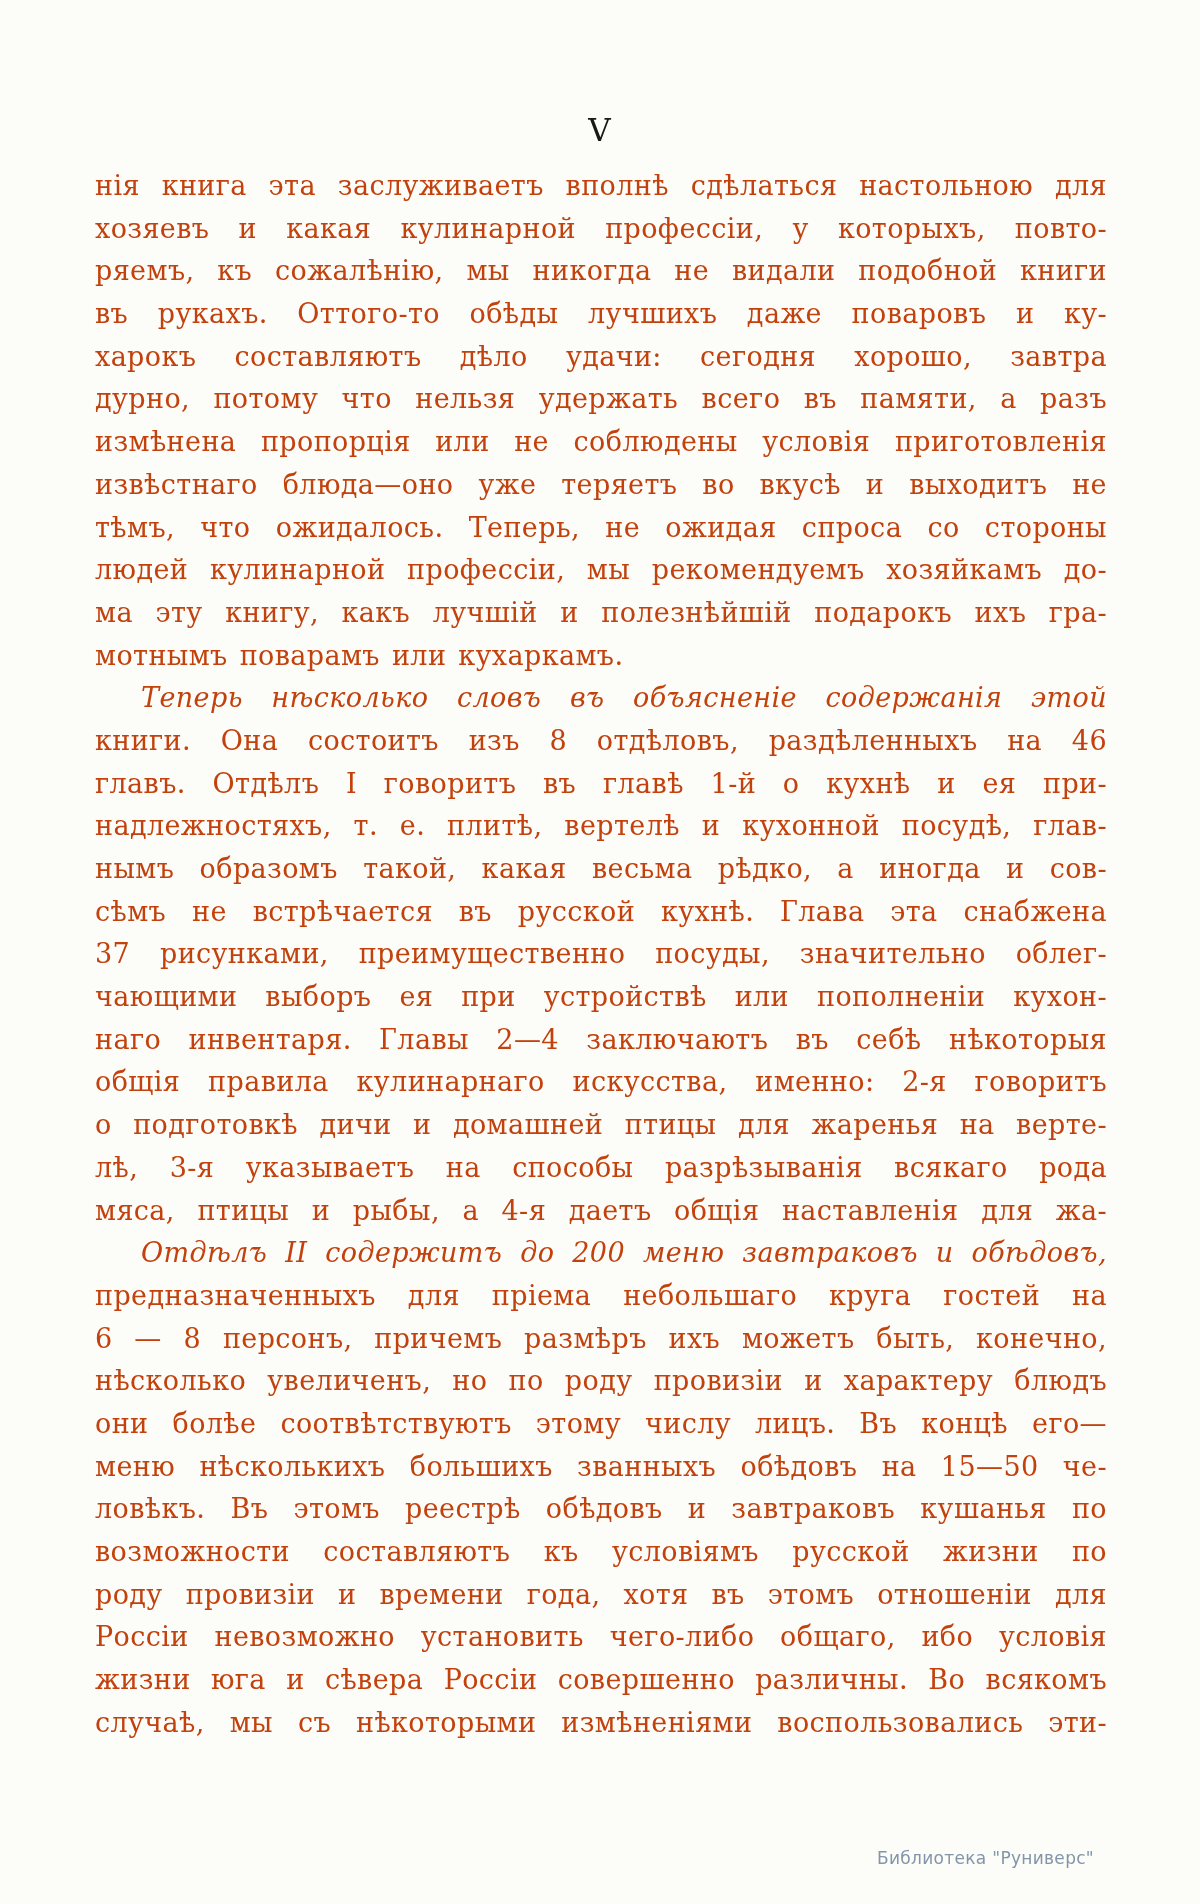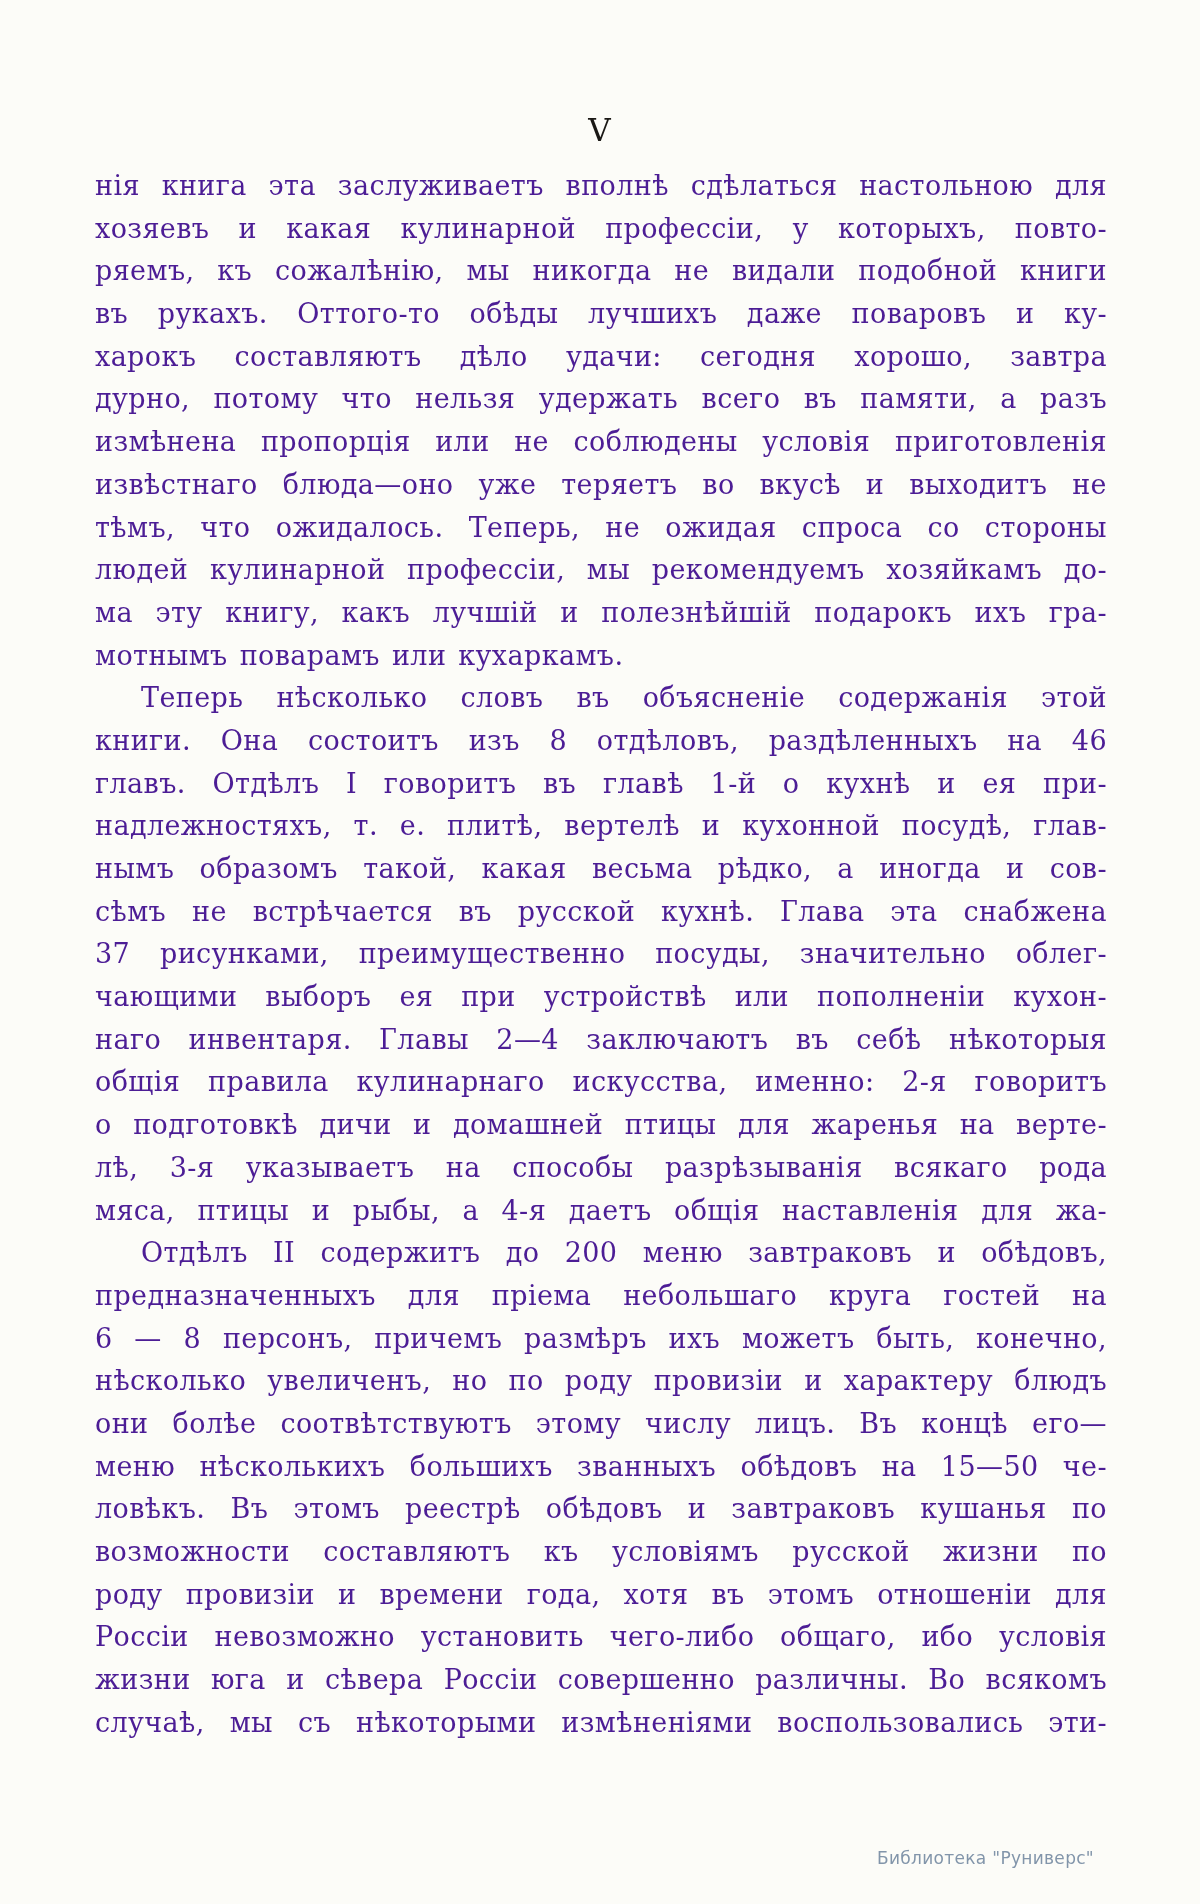--- a/index.html
+++ b/index.html
@@ -36,24 +36,25 @@
   }
   .line {
     font-size: 27px;
     height: 42.7px;
     line-height: 42.7px;
     letter-spacing: 0.4px;
     word-spacing: 3px;
     text-align: justify;
     text-align-last: justify;
     white-space: nowrap;
-    color: #4c1d95;
+    color: #c2410c;
   }
   .line.indent {
     text-indent: 46px;
+    font-style: italic;
   }
   .line.last {
     text-align-last: left;
   }
   .watermark {
     position: absolute;
     top: 1848px;
     right: 106px;
     font-family: "DejaVu Sans", sans-serif;
     font-size: 17px;

